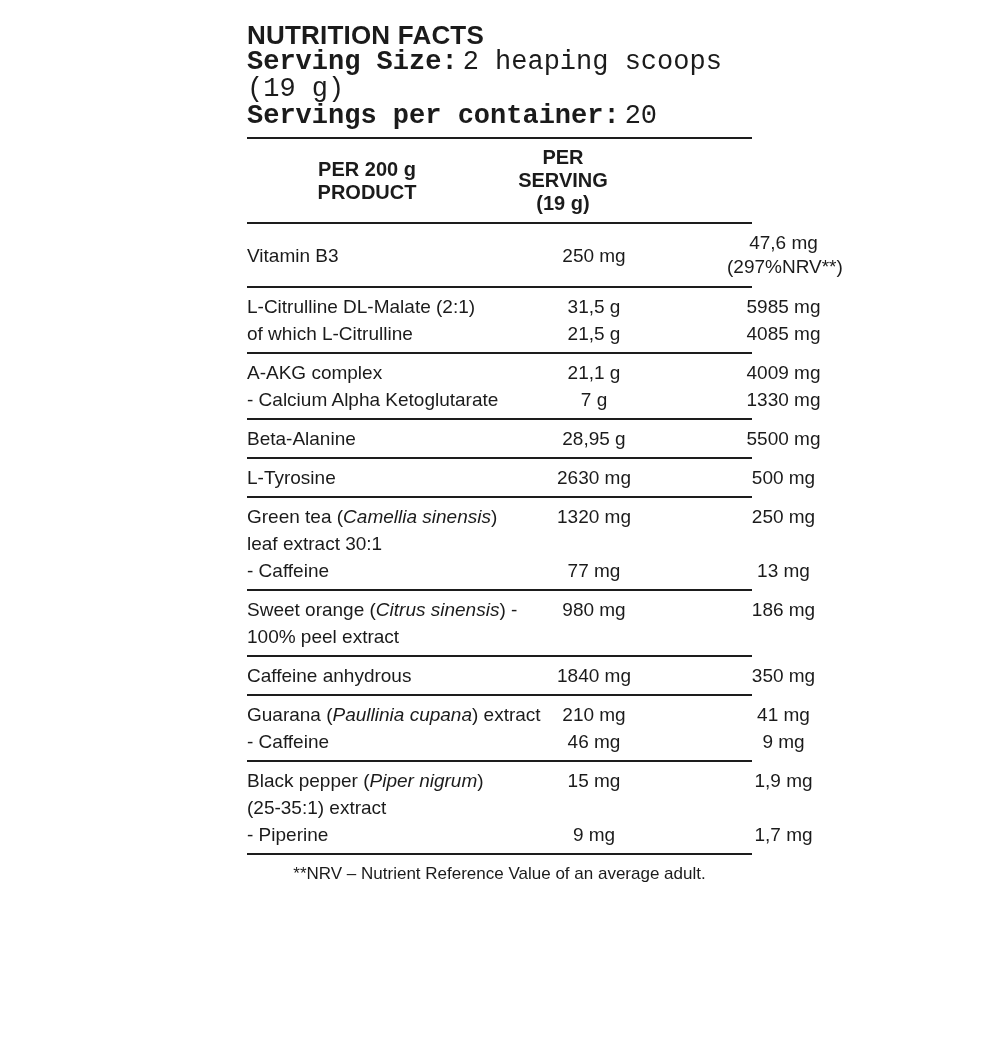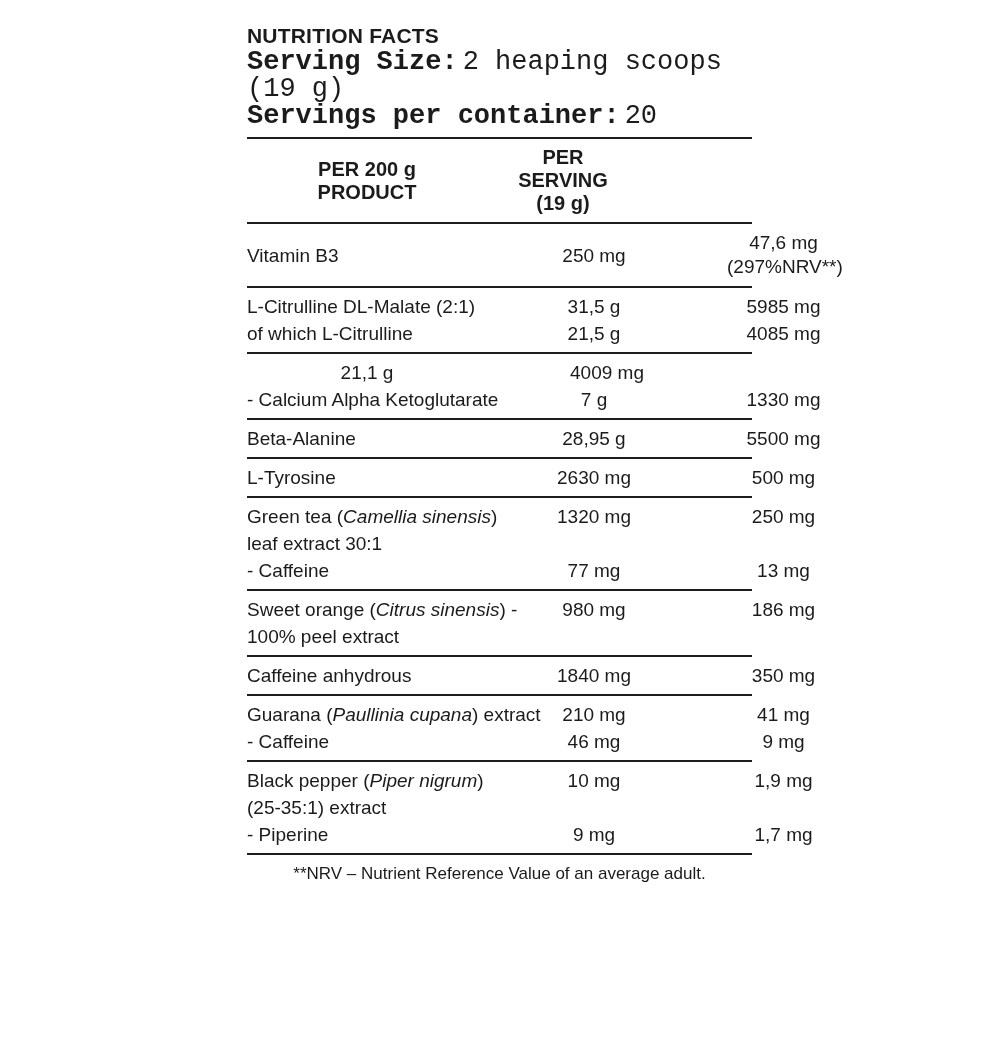--- a/index.html
+++ b/index.html
@@ -11,21 +11,21 @@
     font-family: "Liberation Sans", sans-serif;
     color: #1b1b1b;
   }
   .label-wrap {
     position: absolute;
     left: 247px;
     top: 22px;
     width: 505px;
   }
   .title {
-    font-size: 21px;
+    font-size: 26px;
     font-weight: 700;
     line-height: 27px;
     letter-spacing: 0.2px;
   }
   .meta-line {
     font-size: 27px;
     line-height: 27px;
     font-family: Liberation Mono, monospace;
   }
   .meta-line .lbl { font-weight: 700; }
@@ -119,20 +119,21 @@
             <div class="cell v c3">5985 mg</div>
           </div>
           <div class="row">
             <div class="cell name">of which L-Citrulline</div>
             <div class="cell v c2">21,5 g</div>
             <div class="cell v c3">4085 mg</div>
           </div>
         </div>
         <div class="group">
           <div class="row">
+            <div class="cell name">A-AKG complex</div>
             <div class="cell v c2">21,1 g</div>
             <div class="cell v c3">4009 mg</div>
           </div>
           <div class="row">
             <div class="cell name">- Calcium Alpha Ketoglutarate</div>
             <div class="cell v c2">7 g</div>
             <div class="cell v c3">1330 mg</div>
           </div>
         </div>
         <div class="group">
@@ -193,21 +194,21 @@
           </div>
           <div class="row">
             <div class="cell name">- Caffeine</div>
             <div class="cell v c2">46 mg</div>
             <div class="cell v c3">9 mg</div>
           </div>
         </div>
         <div class="group">
           <div class="row">
             <div class="cell name">Black pepper (<span class="it">Piper nigrum</span>)</div>
-            <div class="cell v c2">10 mg</div>
+            <div class="cell v c2">15 mg</div>
             <div class="cell v c3">1,9 mg</div>
           </div>
           <div class="row">
             <div class="cell name">(25-35:1) extract</div>
             <div class="cell v c2"></div>
             <div class="cell v c3"></div>
           </div>
           <div class="row">
             <div class="cell name">- Piperine</div>
             <div class="cell v c2">9 mg</div>

